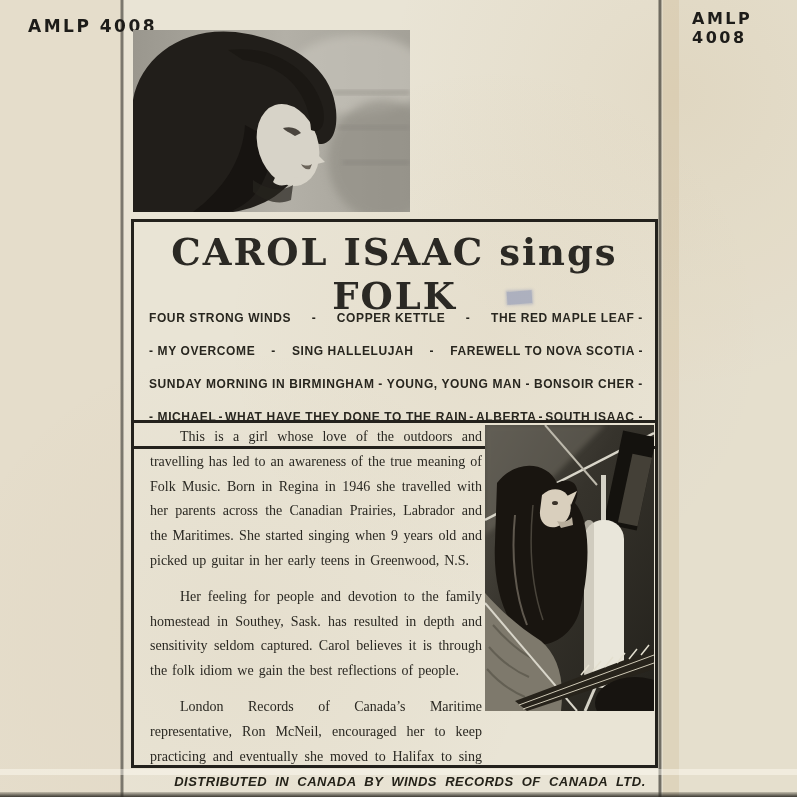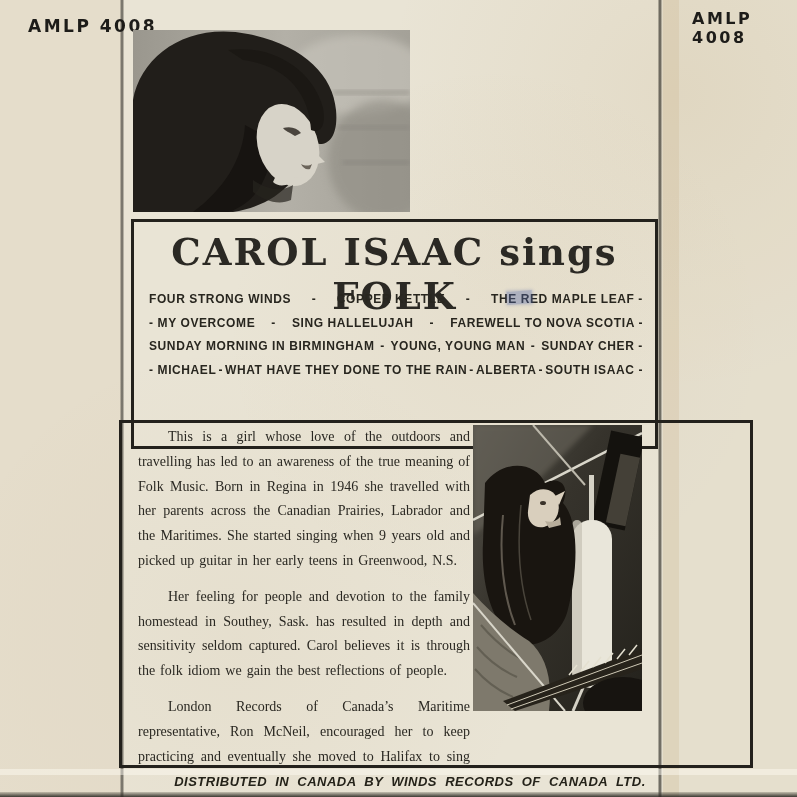--- a/index.html
+++ b/index.html
@@ -28,25 +28,25 @@
   .photo-top{position:absolute;left:133px;top:30px;width:277px;height:182px;}
   .photo-top svg{display:block;}
 
   .logo{position:absolute;left:437px;top:86px;width:185px;height:74px;}
 
   .title-box{position:absolute;left:131px;top:219px;width:527px;height:230px;border:3px solid #23211c;box-sizing:border-box;}
   .album-title{position:absolute;left:0;right:0;top:8px;text-align:center;
     font-family:"DejaVu Serif", serif;font-weight:bold;font-size:37px;letter-spacing:2px;color:#2b2924;}
   .track-list{position:absolute;left:15px;right:12px;top:70px;}
   .track-line{display:flex;justify-content:space-between;align-items:baseline;
-    font:bold 12px/14px "Liberation Sans", sans-serif;letter-spacing:.6px;color:#28261f;margin-bottom:9.5px;white-space:nowrap;}
+    font:bold 12px/14px "Liberation Sans", sans-serif;letter-spacing:.6px;color:#28261f;margin-bottom:9.5px;white-space:nowrap;margin-top:19px;}
   .smudge{position:absolute;left:507px;top:291px;width:25px;height:13px;background:rgba(82,102,168,.38);
     box-shadow:0 0 3px 1px rgba(82,102,168,.28);transform:rotate(-2deg);}
 
-  .bio-box{position:absolute;left:119px;top:420px;width:634px;height:348px;border:3px solid #23211c;box-sizing:border-box;overflow:hidden;text-decoration:underline;}
+  .bio-box{position:absolute;left:131px;top:420px;width:527px;height:348px;border:3px solid #23211c;box-sizing:border-box;overflow:hidden;text-decoration:underline;}
   .bio-text{position:absolute;left:16px;top:2px;width:332px;
     font-family:"Liberation Serif", serif;font-size:14px;line-height:24.8px;color:#2a2822;text-align:justify;}
   .bio-text p{margin:0 0 11px 0;text-indent:30px;word-spacing:1.5px;}
   .photo-side{position:absolute;left:351px;top:2px;width:169px;height:286px;}
   .credits{position:absolute;left:376px;top:292px;width:145px;
     font-family:"Liberation Serif", serif;font-size:12px;line-height:15.5px;color:#2e2c26;white-space:nowrap;}
 
   .distribution{position:absolute;left:140px;top:774px;width:540px;text-align:center;
     font:bold italic 13px "Liberation Sans", sans-serif;letter-spacing:.5px;word-spacing:4px;color:#242219;}
 </style>
@@ -114,21 +114,21 @@
           <span>-</span>
           <span>SING HALLELUJAH</span>
           <span>-</span>
           <span>FAREWELL TO NOVA SCOTIA -</span>
         </div>
         <div class="track-line">
           <span>SUNDAY MORNING IN BIRMINGHAM</span>
           <span>-</span>
           <span>YOUNG, YOUNG MAN</span>
           <span>-</span>
-          <span>SUNDAY CHER -</span>
+          <span>BONSOIR CHER -</span>
         </div>
         <div class="track-line">
           <span>- MICHAEL</span>
           <span>-</span>
           <span>WHAT HAVE THEY DONE TO THE RAIN</span>
           <span>-</span>
           <span>ALBERTA</span>
           <span>-</span>
           <span>SOUTH ISAAC -</span>
         </div>

